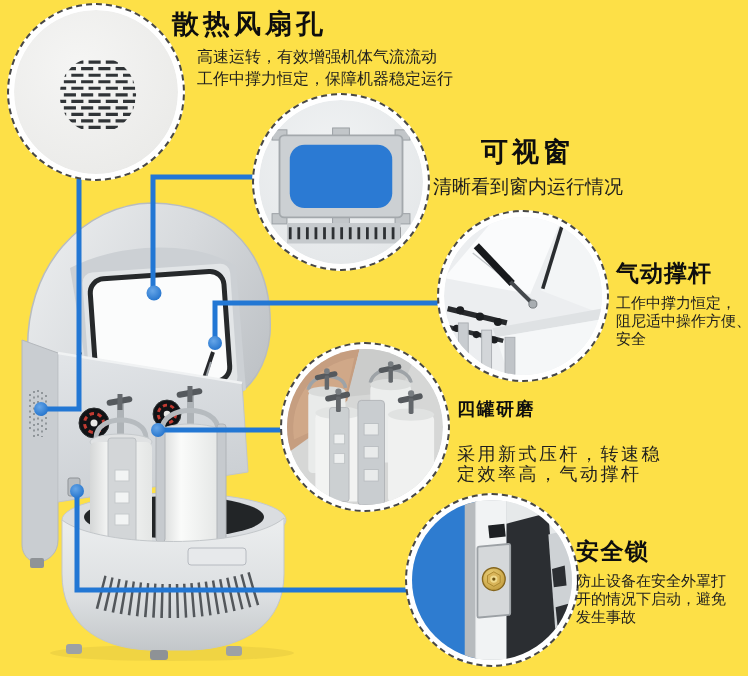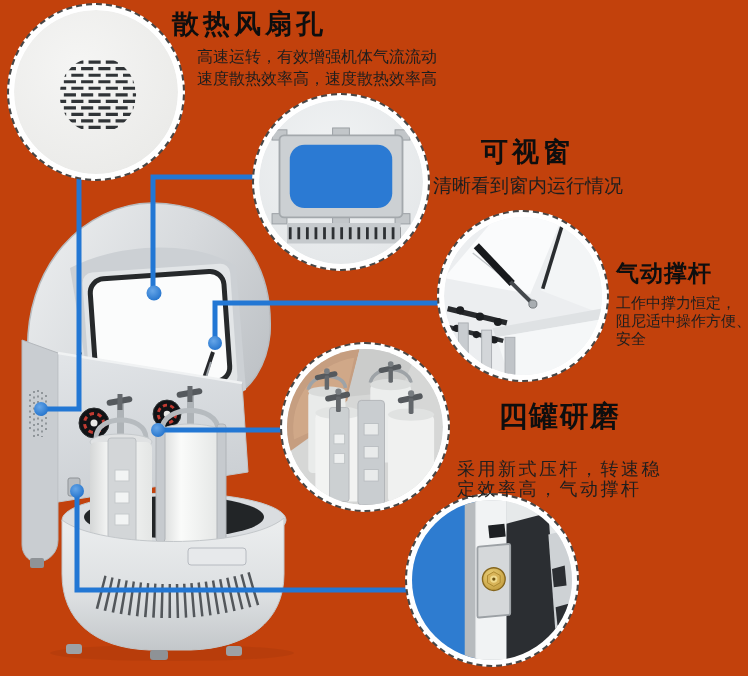--- a/index.html
+++ b/index.html
@@ -1,18 +1,18 @@
 <!DOCTYPE html>
 <html style="--accent: #2277d4; --title: #0e0e0e; --desc: #1e1e1e;"><head>
 <meta charset="utf-8">
 <style>
   :root{ --accent:#2277d4; --title:#0e0e0e; --desc:#1e1e1e; }
   html,body{margin:0;padding:0;background:#ffffff;}
   #canvas{
-    position:relative; width:748px; height:676px; background:#c2410c;
+    position:relative; width:748px; height:676px; background:#fde047;
     font-family:"DejaVu Sans", sans-serif; overflow:hidden;
   }
   #scene{position:absolute; left:0; top:0; width:748px; height:676px;}
 
   
   .callout-circle{
     position:absolute; border-radius:50%;
     border:2px dashed #474747; background:#ffffff;
     padding:5px; box-sizing:border-box;
   }
@@ -23,36 +23,36 @@
 
   .cc-fan   {left:7px;   top:3px;   width:178px; height:178px;}
   .cc-window{left:252px; top:93px;  width:178px; height:178px;}
   .cc-strut {left:437px; top:210px; width:172px; height:172px;}
   .cc-jars  {left:280px; top:342px; width:170px; height:170px;}
   .cc-lock  {left:405px; top:493px; width:174px; height:174px;}
 
   
   .callout-text{position:absolute; white-space:nowrap;}
   .callout-title{font-weight:bold; color:var(--title);}
-  .callout-desc{color:var(--desc); font-weight:normal;font-family:Liberation Serif, serif;}
+  .callout-desc{color:var(--desc); font-weight:normal;}
 
   .t-fan   {left:172px; top:6px;}
   .t-fan    .callout-title{font-size:27px; letter-spacing:4px;}
   .t-fan    .callout-desc {font-size:16px; line-height:22px; margin:4px 0 0 25px;}
 
   .t-window{left:432px; top:134px;text-align:center;}
   .t-window .callout-title{font-size:27px; letter-spacing:4px;}
   .t-window .callout-desc {font-size:19px; line-height:24px; margin:4px 0 9px 1px;}
 
   .t-strut {left:616px; top:258px;}
   .t-strut  .callout-title{font-size:23px; letter-spacing:1px;}
   .t-strut  .callout-desc {font-size:15px; line-height:18px; margin:5px 0 0 0;}
 
   .t-jars  {left:457px; top:397px;}
-  .t-jars   .callout-title{font-size:29px; letter-spacing:1.5px;text-align:center;}
+  .t-jars   .callout-title{font-size:18px; letter-spacing:1.5px;}
   .t-jars   .callout-desc {font-size:18px; letter-spacing:2.5px; line-height:19.5px; margin:23px 0 0 0;}
 
   .t-lock  {left:576px; top:536px;}
   .t-lock   .callout-title{font-size:23px; letter-spacing:1.5px;}
   .t-lock   .callout-desc {font-size:15px; line-height:18px; margin:5px 0 0 0;}
 </style>
 </head>
 <body>
 
 <div id="canvas">
@@ -338,21 +338,21 @@
         <circle cx="2" cy="-1" r="4" fill="#efd98c"></circle>
         <circle cx="2" cy="-1" r="1.8" fill="#6d5312"></circle>
       </svg>
     </div>
   </div>
 
   <div class="callout-text t-fan">
     <div class="callout-title">散热风扇孔</div>
     <div class="callout-desc">
       <div>高速运转，有效增强机体气流流动</div>
-      <div>速度散热效率高，速度散热效率高</div>
+      <div>工作中撑力恒定，保障机器稳定运行</div>
     </div>
   </div>
 
   <div class="callout-text t-window">
     <div class="callout-title">可视窗</div>
     <div class="callout-desc">
       <div>清晰看到窗内运行情况</div>
     </div>
   </div>
 
@@ -366,14 +366,22 @@
   </div>
 
   <div class="callout-text t-jars">
     <div class="callout-title">四罐研磨</div>
     <div class="callout-desc">
       <div>采用新式压杆，转速稳</div>
       <div>定效率高，气动撑杆</div>
     </div>
   </div>
 
+  <div class="callout-text t-lock">
+    <div class="callout-title">安全锁</div>
+    <div class="callout-desc">
+      <div>防止设备在安全外罩打</div>
+      <div>开的情况下启动，避免</div>
+      <div>发生事故</div>
+    </div>
+  </div>
 
 </div>
 
 </body></html>

